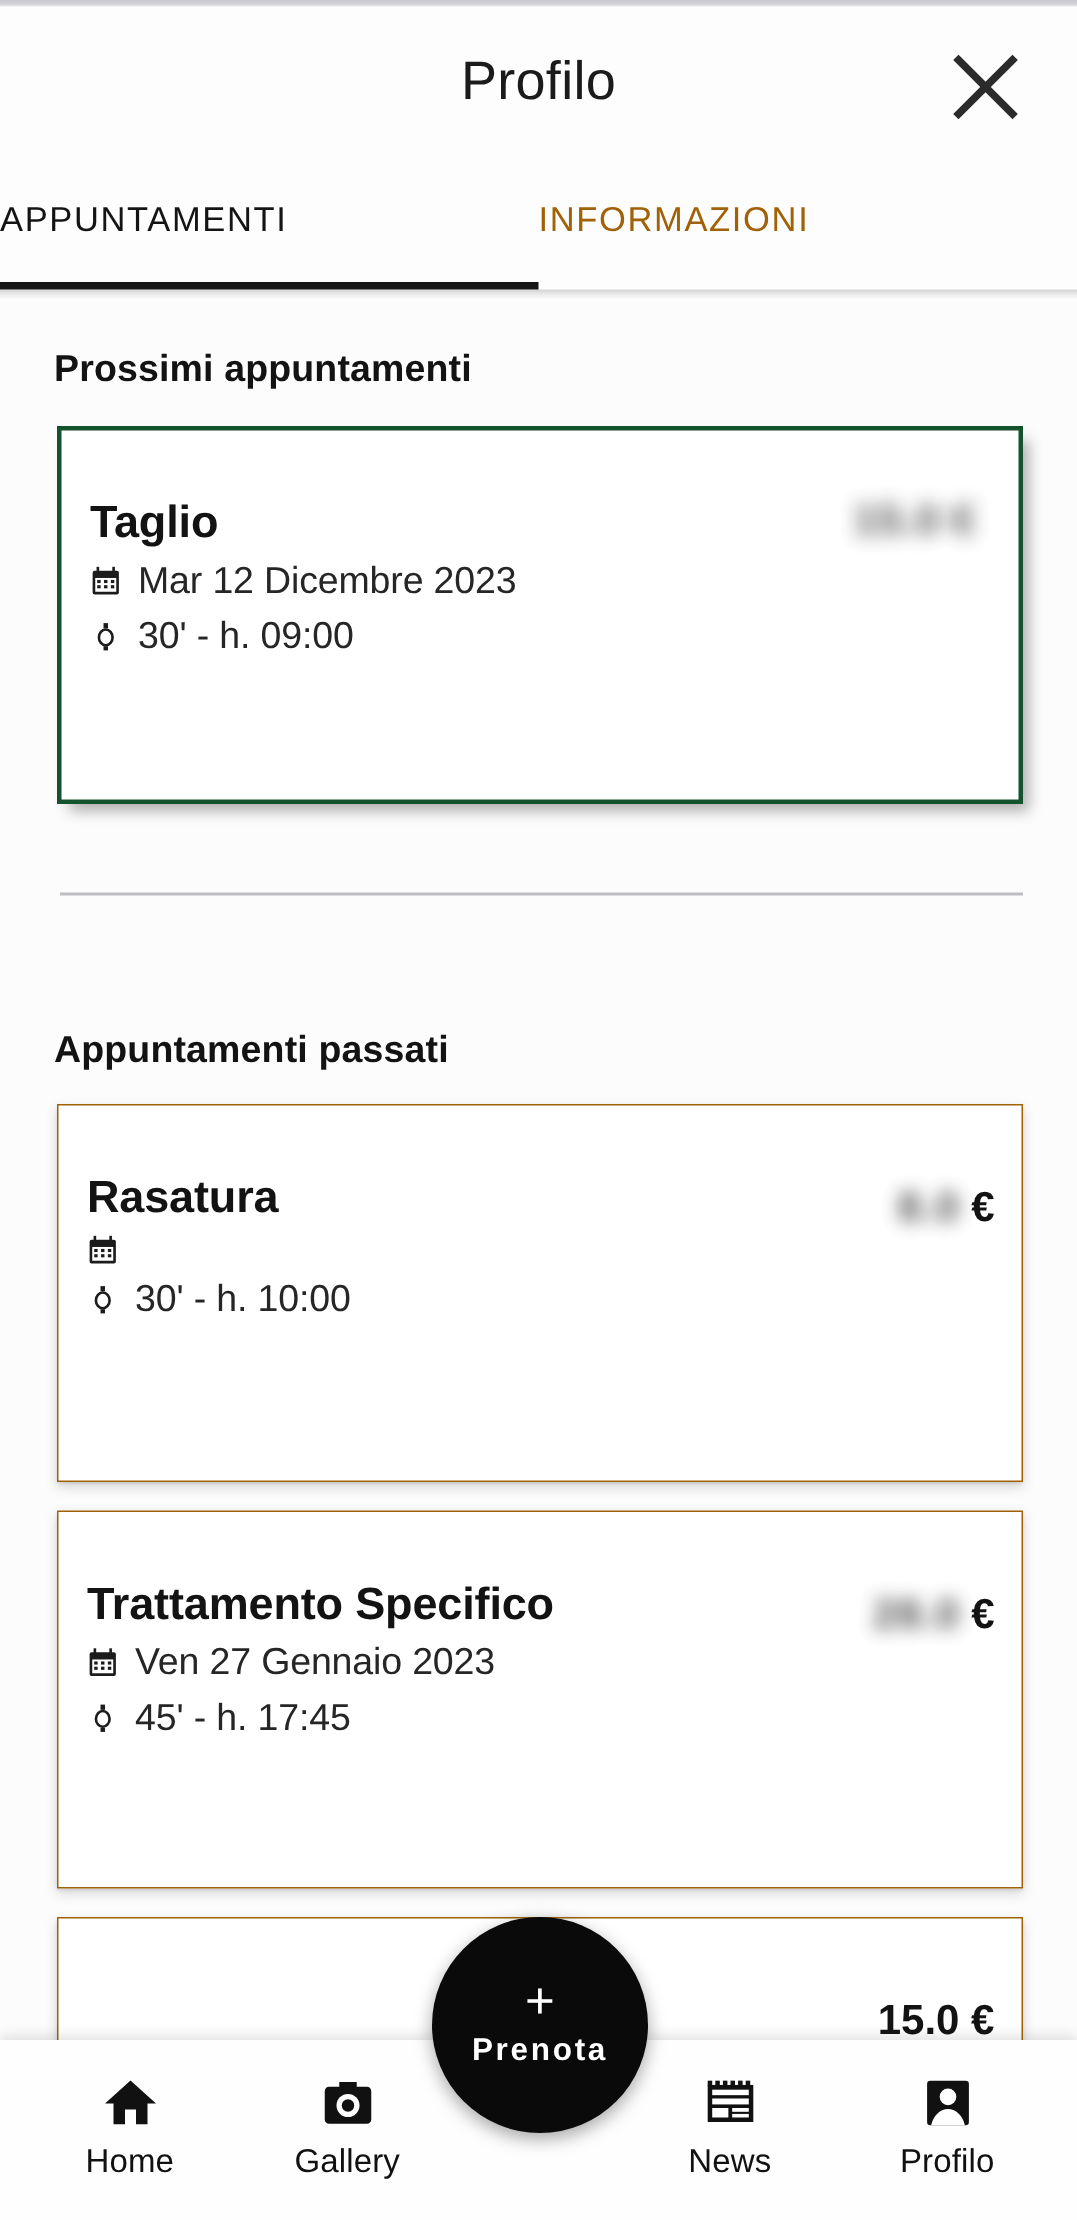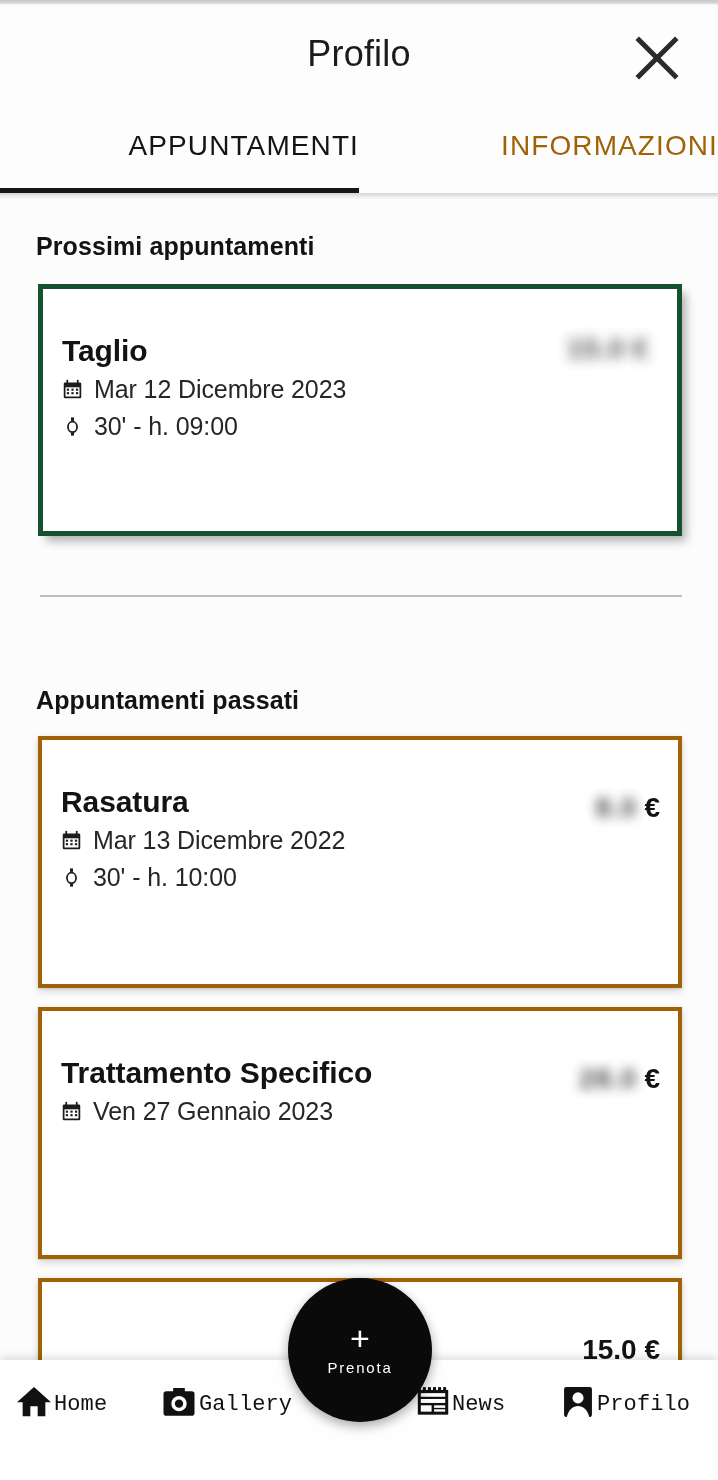--- a/index.html
+++ b/index.html
@@ -63,22 +63,22 @@
     top: 105px; left: 0;
     width: 718px;
     height: 88px;
     background: #fdfdfe;
     display: flex;
   }
   .tab {
     flex: 1 1 50%;
     display: flex;
     align-items: center;
-    justify-content: flex-end;
-    font-size: 28px;
+    justify-content: flex-start;
+    font-size: 23px;
     letter-spacing: 1.1px;
     font-weight: 400;
     cursor: pointer;
     position: relative;
     padding-bottom: 6px;
   }
   .tab.active { color: #141414; }
   .tab.inactive { color: #a16207; }
   .tab-underline {
     position: absolute;
@@ -128,28 +128,28 @@
   .card {
     position: absolute;
     background: #ffffff;
     box-sizing: border-box;
   }
   .card-upcoming {
     left: 38px;
     top: 85px;
     width: 644px;
     height: 252px;
-    border: 5px solid #14532d;
+    border: 3px solid #14532d;
     box-shadow: 6px 7px 9px -2px rgba(0,0,0,0.30);
   }
   .card-past {
     left: 38px;
     width: 644px;
     height: 252px;
-    border: 4px solid #a16207;
+    border: 1px solid #a16207;
     box-shadow: 0 3px 8px 0 rgba(0,0,0,0.16), 0 1px 2px 0 rgba(0,0,0,0.10);
   }
   .card-past-1 { top: 537px; }
   .card-past-2 { top: 808px; }
   .card-past-3 { top: 1079px; }
 
   .card-inner {
     position: absolute;
     left: 19px;
     top: 45px;
@@ -225,24 +225,23 @@
     background: #fefefe;
     box-shadow: 0 -3px 9px rgba(0,0,0,0.13);
     display: flex;
     align-items: flex-start;
     z-index: 5;
   }
   .nav-item {
     width: 145px;
     padding-top: 20px;
     display: flex;
-    flex-direction: row;
+    flex-direction: column;
     align-items: center;
     cursor: pointer;
-    font-family: Liberation Mono, monospace;
   }
   .nav-item .nav-icon { height: 44px; display: flex; align-items: center; }
   .nav-item .nav-icon svg { display: block; }
   .nav-label {
     margin-top: 4px;
     font-size: 22px;
     color: #111111;
     letter-spacing: 0.1px;
   }
   .nav-spacer { flex: 1 1 auto; }
@@ -267,23 +266,23 @@
     cursor: pointer;
     box-shadow: 0 4px 12px rgba(0,0,0,0.35);
   }
   .fab-plus {
     font-size: 34px;
     line-height: 26px;
     font-weight: 400;
     margin-bottom: 8px;
   }
   .fab-label {
-    font-size: 15px;
+    font-size: 21px;
     letter-spacing: 1.8px;
-    font-weight: 400;
+    font-weight: 700;
   }
 </style>
 </head>
 <body>
 
 <div class="status-strip"></div>
 
 <div class="header">
   <div class="header-title">Profilo</div>
   <div class="close-btn">
@@ -367,21 +366,20 @@
             <g fill="#1c1c1c">
               <rect x="5.5" y="11" width="2.6" height="2.4"></rect>
               <rect x="10.7" y="11" width="2.6" height="2.4"></rect>
               <rect x="15.9" y="11" width="2.6" height="2.4"></rect>
               <rect x="5.5" y="15" width="2.6" height="2.4"></rect>
               <rect x="10.7" y="15" width="2.6" height="2.4"></rect>
               <rect x="15.9" y="15" width="2.6" height="2.4"></rect>
             </g>
           </svg>
         </span>
-        <span class="rowtext">Mar 13 Dicembre 2022</span>
       </div>
       <div class="card-row">
         <span class="glyph">
           <svg width="21" height="21" viewBox="0 0 24 24">
             <ellipse cx="12" cy="12.5" rx="5.2" ry="6" fill="none" stroke="#1c1c1c" stroke-width="2"></ellipse>
             <rect x="10.3" y="1.6" width="3.4" height="4" fill="#1c1c1c"></rect>
             <rect x="10.3" y="19.2" width="3.4" height="3.2" fill="#1c1c1c"></rect>
           </svg>
         </span>
         <span class="rowtext">30' - h. 10:00</span>
@@ -407,20 +405,30 @@
               <rect x="5.5" y="11" width="2.6" height="2.4"></rect>
               <rect x="10.7" y="11" width="2.6" height="2.4"></rect>
               <rect x="15.9" y="11" width="2.6" height="2.4"></rect>
               <rect x="5.5" y="15" width="2.6" height="2.4"></rect>
               <rect x="10.7" y="15" width="2.6" height="2.4"></rect>
               <rect x="15.9" y="15" width="2.6" height="2.4"></rect>
             </g>
           </svg>
         </span>
         <span class="rowtext">Ven 27 Gennaio 2023</span>
+      </div>
+      <div class="card-row">
+        <span class="glyph">
+          <svg width="21" height="21" viewBox="0 0 24 24">
+            <ellipse cx="12" cy="12.5" rx="5.2" ry="6" fill="none" stroke="#1c1c1c" stroke-width="2"></ellipse>
+            <rect x="10.3" y="1.6" width="3.4" height="4" fill="#1c1c1c"></rect>
+            <rect x="10.3" y="19.2" width="3.4" height="3.2" fill="#1c1c1c"></rect>
+          </svg>
+        </span>
+        <span class="rowtext">45' - h. 17:45</span>
       </div>
     </div>
     <div class="price">
       <span class="price-blur light">28.0</span>
       <span class="price-sym">€</span>
     </div>
   </div>
 
   <div class="card card-past card-past-3">
     <div class="card-inner">

